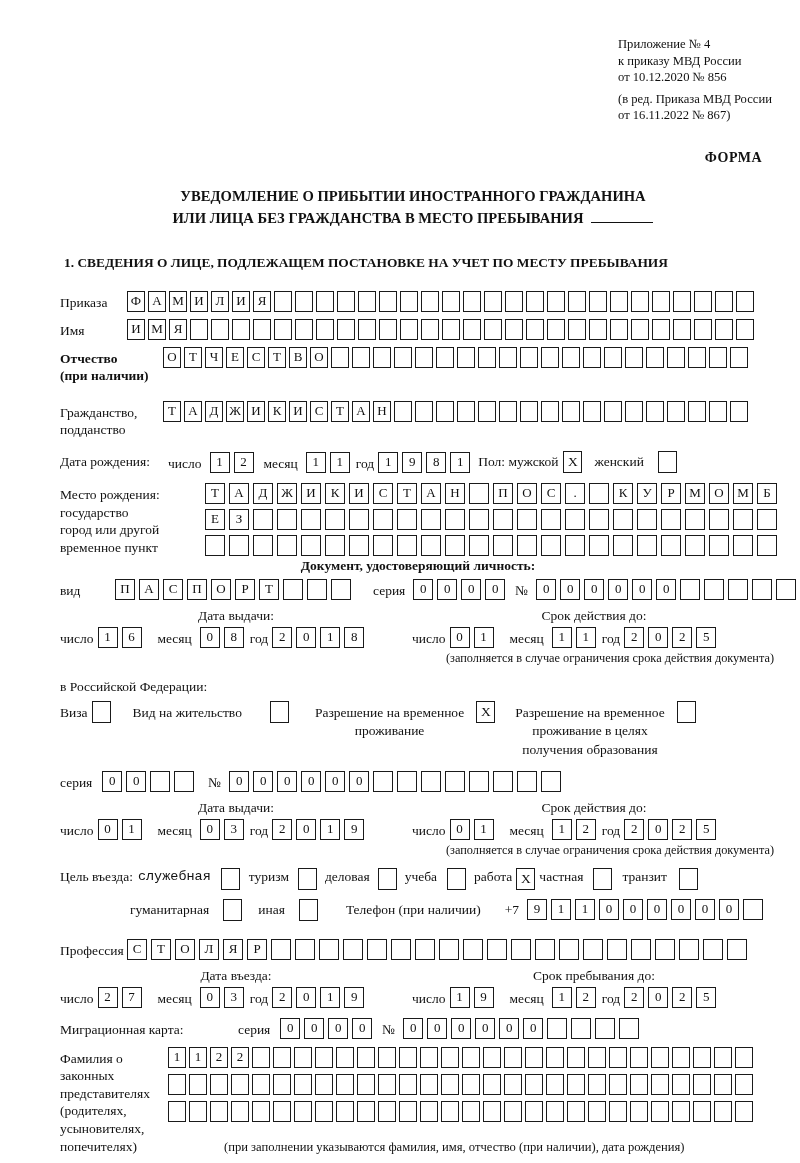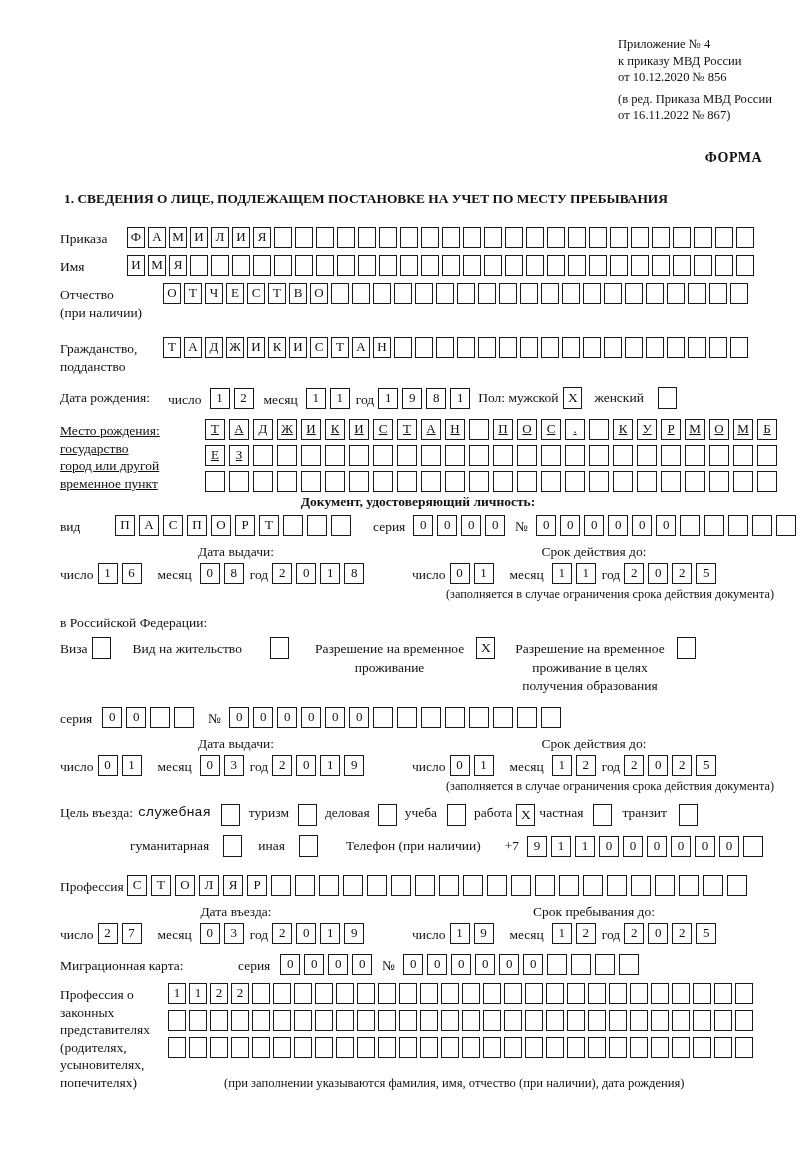--- a/index.html
+++ b/index.html
@@ -44,20 +44,22 @@
     <div>Приложение № 4</div>
     <div>к приказу МВД России</div>
     <div>от 10.12.2020 № 856</div>
     <div class="gap">(в ред. Приказа МВД России</div>
     <div>от 16.11.2022 № 867)</div>
   </div>
 
   <div class="forma">ФОРМА</div>
 
   <div class="title">
+    <div>УВЕДОМЛЕНИЕ О ПРИБЫТИИ ИНОСТРАННОГО ГРАЖДАНИНА</div>
+    <div><span>ИЛИ ЛИЦА БЕЗ ГРАЖДАНСТВА В МЕСТО ПРЕБЫВАНИЯ</span><span class="title-underline"></span></div>
   </div>
 
   <div class="sec">1. СВЕДЕНИЯ О ЛИЦЕ, ПОДЛЕЖАЩЕМ ПОСТАНОВКЕ НА УЧЕТ ПО МЕСТУ ПРЕБЫВАНИЯ</div>
 
   <div class="frow" style="margin-top:20px;">
     <span class="lbl" style="width:67px;">Приказа</span>
     <span class="cells">
         <span class="cell">Ф</span>
         <span class="cell">А</span>
         <span class="cell">М</span>
@@ -121,21 +123,21 @@
         <span class="cell"></span>
         <span class="cell"></span>
         <span class="cell"></span>
         <span class="cell"></span>
         <span class="cell"></span>
         <span class="cell"></span>
       </span>
   </div>
 
   <div class="frow">
-    <span class="lbl" style="width:103px;">
+    <span class="lbl" style="width:103px;font-weight:bold;">
       <span>Отчество</span><br>
       <span>(при наличии)</span>
     </span>
     <span class="cells">
         <span class="cell">О</span>
         <span class="cell">Т</span>
         <span class="cell">Ч</span>
         <span class="cell">Е</span>
         <span class="cell">С</span>
         <span class="cell">Т</span>
@@ -225,21 +227,21 @@
           <span class="cell">8</span>
           <span class="cell">1</span>
         </span>
     </span>
     <span class="lbl" style="margin-left:4px;padding-top:0;">Пол: мужской</span>
     <span class="box" style="margin-left:5px;">X</span>
     <span class="lbl" style="margin-left:12px;padding-top:0;">женский</span>
     <span class="box" style="margin-left:14px;"></span>
   </div>
 
-  <div class="frow" style="margin-top:10px;text-decoration:underline;">
+  <div class="frow" style="margin-top:10px;">
     <span class="lbl" style="width:145px;">
       <span>Место рождения:</span><br>
       <span>государство</span><br>
       <span>город или другой</span><br>
       <span>временное пункт</span>
     </span>
     <span>
       <span class="cells wide" style="margin-bottom:5px;">
           <span class="cell">Т</span>
           <span class="cell">А</span>
@@ -650,21 +652,21 @@
         <span class="cell">0</span>
         <span class="cell"></span>
         <span class="cell"></span>
         <span class="cell"></span>
         <span class="cell"></span>
       </span>
   </div>
 
   <div class="frow" style="margin-top:8px;">
     <span class="lbl" style="width:108px;">
-      <span>Профессия о</span><br>
+      <span>Фамилия о</span><br>
       <span>законных</span><br>
       <span>представителях</span><br>
       <span>(родителях,</span><br>
       <span>усыновителях,</span><br>
       <span>попечителях)</span>
     </span>
     <span>
       <span class="cells" style="margin-bottom:6px;">
           <span class="cell">1</span>
           <span class="cell">1</span>

